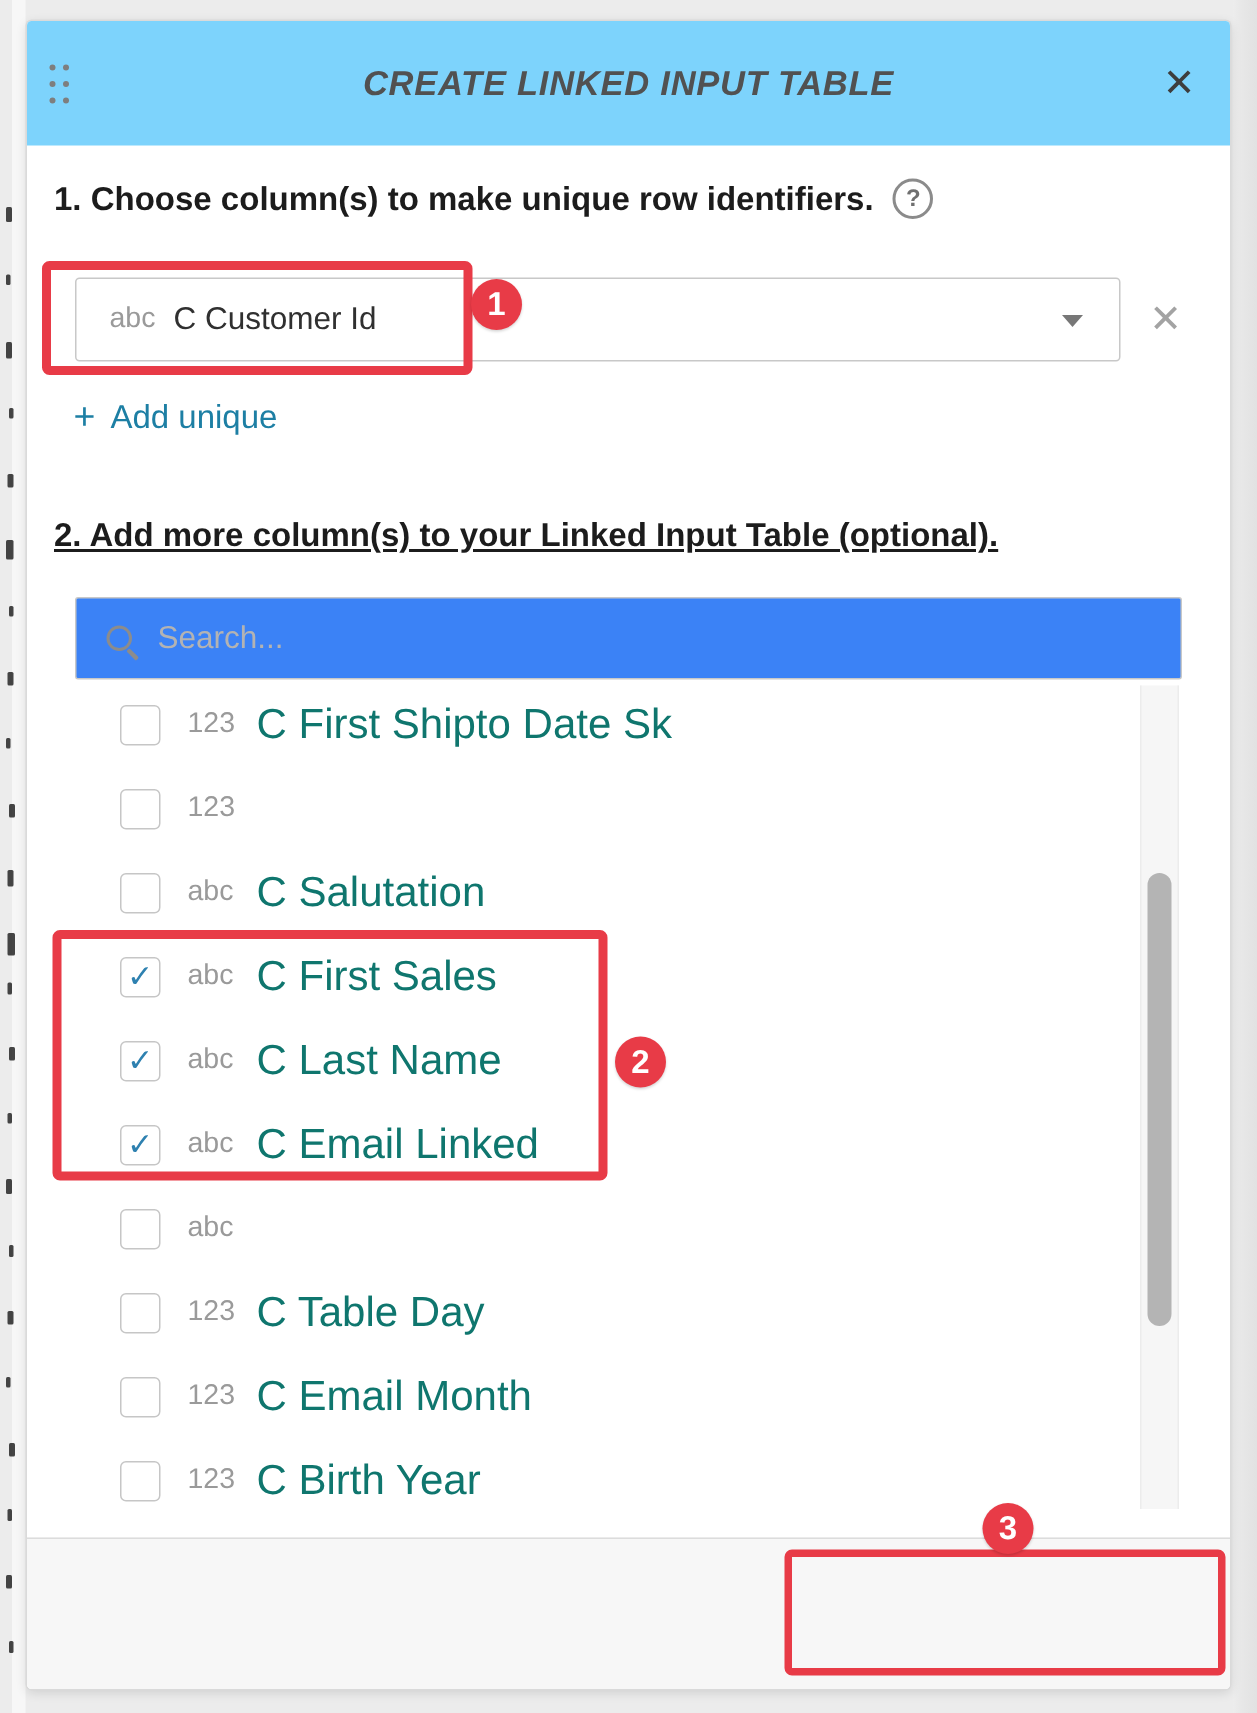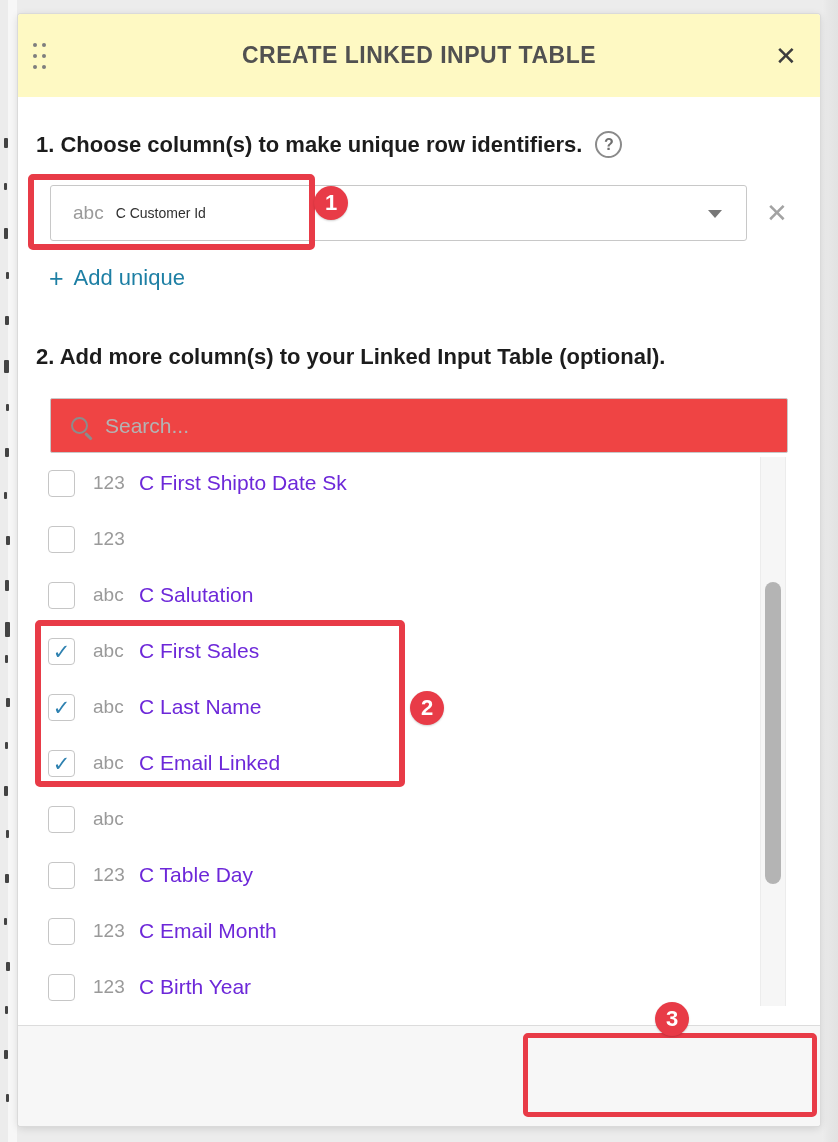--- a/index.html
+++ b/index.html
@@ -21,73 +21,73 @@
   
   .left-strip{position:absolute;left:8px;top:0;width:9px;height:1142px;background:#f7f7f7;}
   .right-strip{position:absolute;left:822px;top:0;width:16px;height:1142px;
     background:linear-gradient(to right,#ededed 0%,#e7e7e7 40%,#e2e2e2 100%);}
   .artifact{position:absolute;background:#262626;border-radius:1px;opacity:.85;}
 
   
   .modal{position:absolute;left:18px;top:14px;width:802px;height:1112px;background:#ffffff;
     border-radius:3px;box-shadow:0 0 0 1px #dadada,0 2px 8px rgba(0,0,0,.14);overflow:hidden;}
 
-  .modal-header{position:absolute;left:0;top:0;width:802px;height:83px;background:#fef9c3;}
+  .modal-header{position:absolute;left:0;top:0;width:802px;height:83px;background:#7dd3fc;font-style:italic;}
   .modal-title{position:absolute;left:0;top:0;width:100%;height:83px;line-height:83px;
     text-align:center;font-size:23px;font-weight:bold;letter-spacing:.5px;color:#515151;}
   .drag-handle{position:absolute;left:15px;top:29px;display:grid;
     grid-template-columns:4px 4px;grid-template-rows:4px 4px 4px;column-gap:5px;row-gap:7px;cursor:grab;}
   .drag-handle i{width:4px;height:4px;border-radius:50%;background:#7e7e7e;}
   .close-button{position:absolute;right:16px;top:24px;width:36px;height:36px;line-height:36px;
     text-align:center;font-size:26px;color:#3d3d3d;cursor:pointer;font-family:"DejaVu Sans",sans-serif;}
 
   
   .step-heading{position:absolute;left:18px;font-size:22px;font-weight:bold;color:#1c1c1c;
     display:flex;align-items:center;gap:13px;}
-  .step1-heading{top:117px;}
-  .step2-heading{top:330px;}
+  .step1-heading{top:105px;}
+  .step2-heading{top:330px;text-decoration:underline;}
   .help-icon{width:27px;height:27px;border:2px solid #8b8b8b;border-radius:50%;
     font-size:16px;font-weight:bold;color:#6f6f6f;display:inline-flex;align-items:center;
     justify-content:center;cursor:pointer;flex:0 0 auto;}
 
   
   .select-field{position:absolute;left:32px;top:171px;width:697px;height:56px;background:#fff;
     border:1px solid #c8c8c8;border-radius:3px;display:flex;align-items:center;
     padding-left:22px;cursor:pointer;}
   .type-label{font-size:19px;color:#9a9a9a;}
-  .select-value{font-size:14px;color:#303030;margin-left:12px;}
+  .select-value{font-size:21px;color:#303030;margin-left:12px;}
   .caret-down-icon{position:absolute;right:24px;top:24px;width:0;height:0;
     border-left:7px solid transparent;border-right:7px solid transparent;border-top:8px solid #777;}
   .clear-x{position:absolute;left:740px;top:180px;width:38px;height:38px;line-height:38px;
     text-align:center;font-size:26px;color:#a3a3a3;cursor:pointer;font-family:"DejaVu Sans",sans-serif;}
 
   
   .add-column{position:absolute;left:31px;top:251px;display:flex;align-items:center;gap:10px;
     color:var(--link-teal);font-size:22px;cursor:pointer;}
   .add-column .plus{font-size:25px;line-height:22px;}
 
   
-  .search-field{position:absolute;left:32px;top:384px;width:738px;height:55px;background:#ef4444;
+  .search-field{position:absolute;left:32px;top:384px;width:738px;height:55px;background:#3b82f6;
     border:1px solid #c8c8c8;border-radius:2px;display:flex;align-items:center;padding-left:20px;}
   .search-icon{position:relative;width:17px;height:17px;border:2px solid #8c8c8c;
     border-radius:50%;flex:0 0 auto;}
   .search-icon::after{content:"";position:absolute;left:14px;top:13px;width:2.5px;height:9px;
     background:#8c8c8c;transform:rotate(-45deg);border-radius:1px;}
   .search-input{border:none;outline:none;background:transparent;font-size:21px;color:#333;
     margin-left:17px;width:600px;font-family:inherit;}
   .search-input::placeholder{color:#b3b3b3;}
 
   
   .column-list{position:absolute;left:0;top:441px;width:740px;height:551px;overflow:hidden;}
-  .row{height:56px;display:flex;align-items:center;padding-left:30px;cursor:pointer;}
+  .row{height:56px;display:flex;align-items:center;padding-left:62px;cursor:pointer;}
   .checkbox{width:27px;height:27px;border:1px solid #c6c6c6;border-radius:4px;background:#fff;
     flex:0 0 auto;display:flex;align-items:center;justify-content:center;
     font-size:21px;color:var(--check-blue);font-weight:bold;line-height:1;}
   .row-type{width:45px;margin-left:18px;font-size:19px;color:#9a9a9a;flex:0 0 auto;}
-  .row-name{font-size:21px;color:#6d28d9;margin-left:1px;}
+  .row-name{font-size:28px;color:#0f766e;margin-left:1px;}
 
   
   .scroll-track{position:absolute;left:742px;top:443px;width:26px;height:549px;background:#f6f6f6;
     border-left:1px solid #ececec;border-right:1px solid #ececec;}
   .scroll-thumb{position:absolute;left:747px;top:568px;width:16px;height:302px;background:#b4b4b4;
     border-radius:8px;cursor:pointer;}
 
   
   .modal-footer{position:absolute;left:0;top:1011px;width:802px;height:101px;background:#f7f7f7;
     border-top:1px solid #dcdcdc;}

